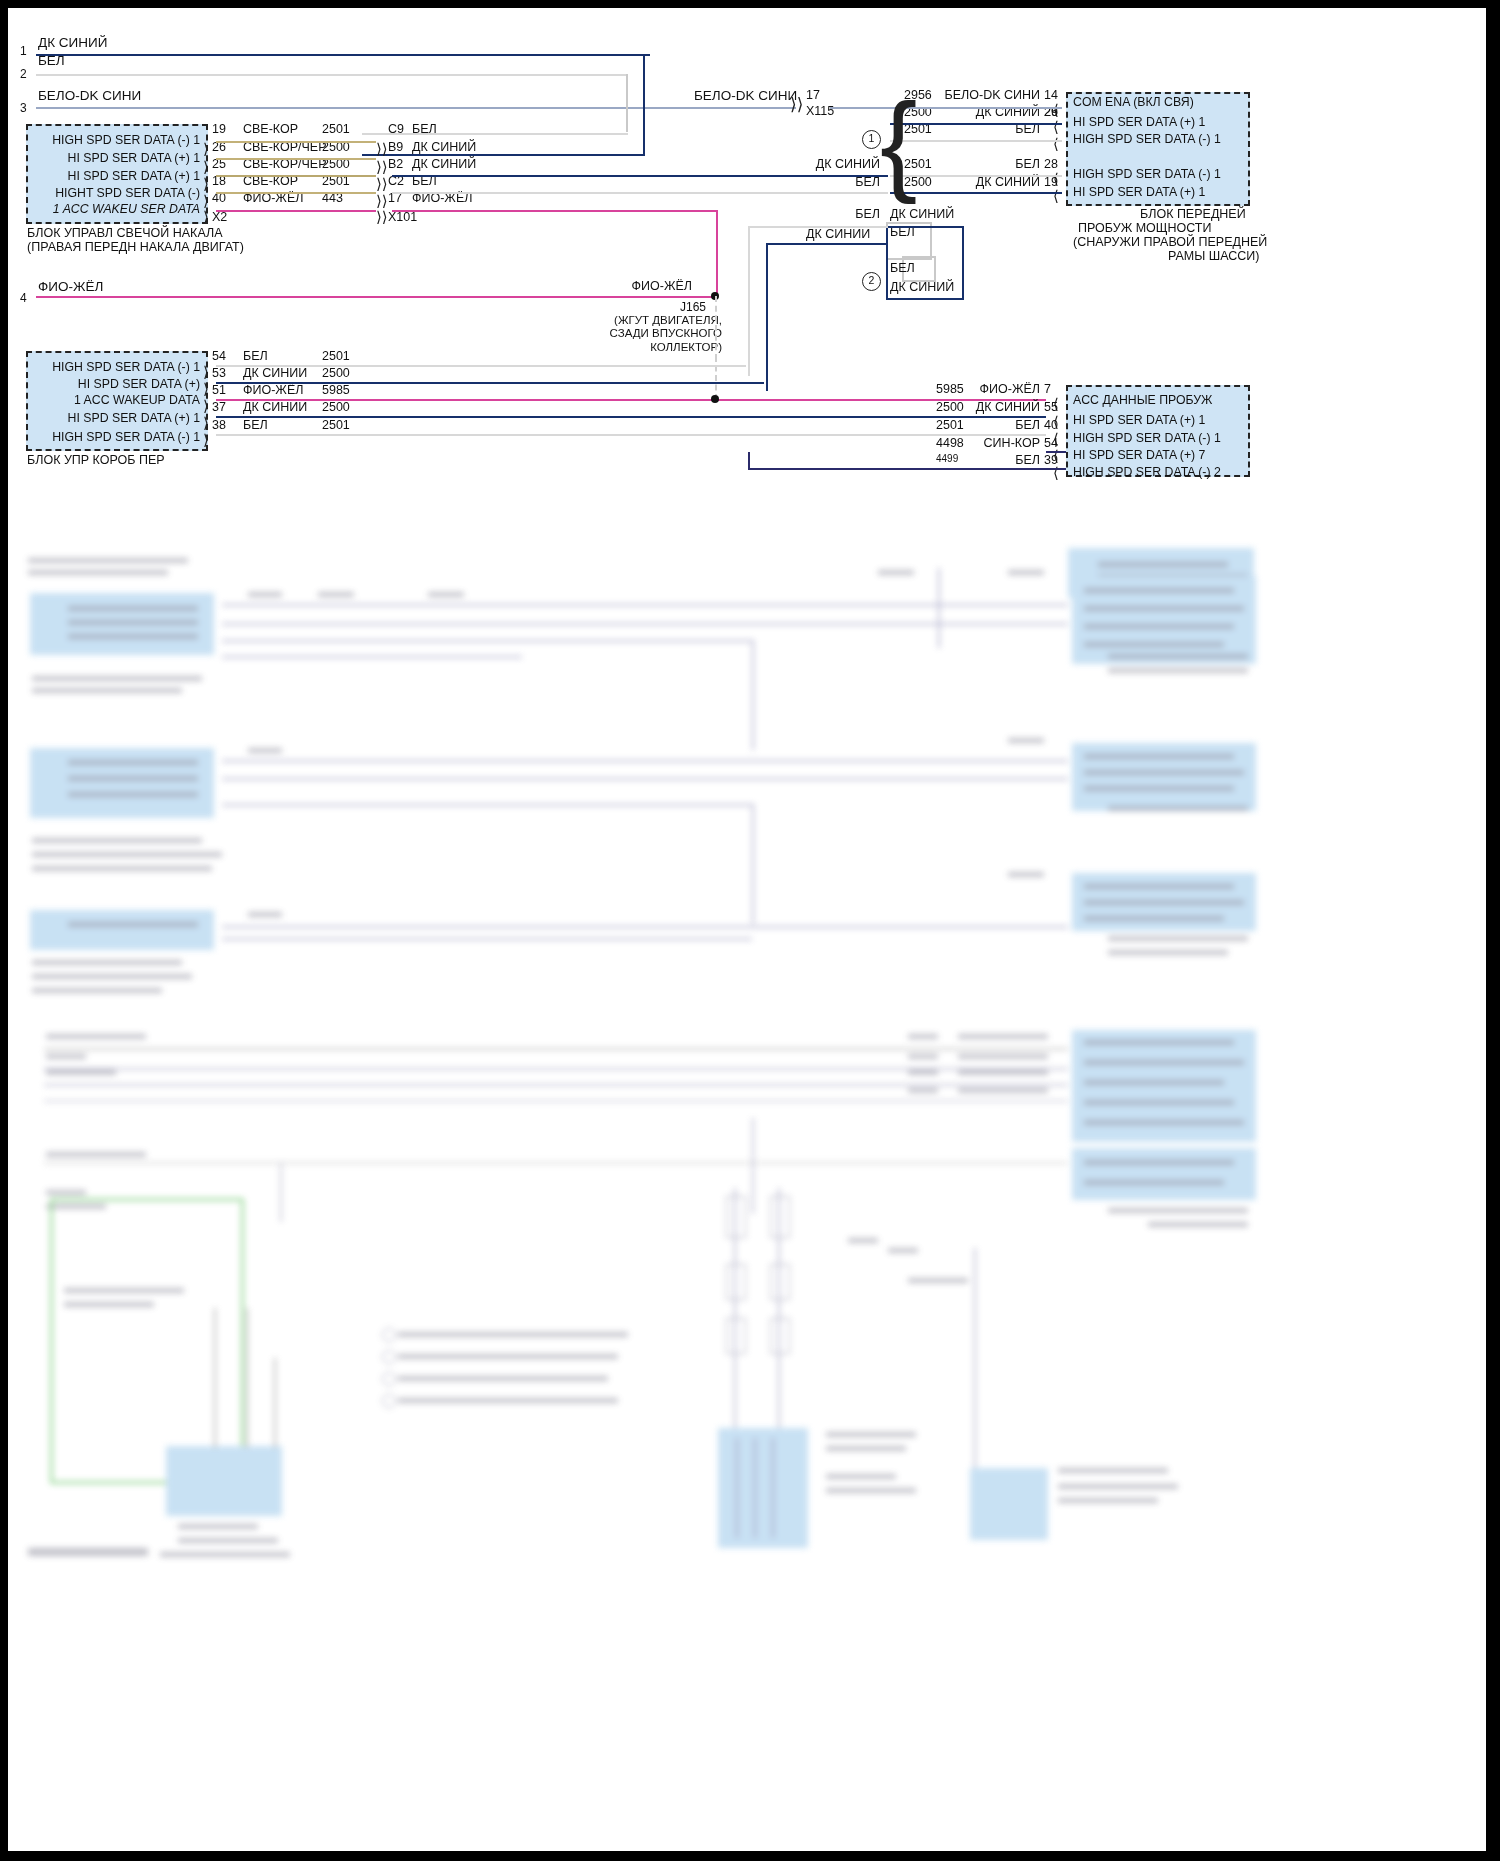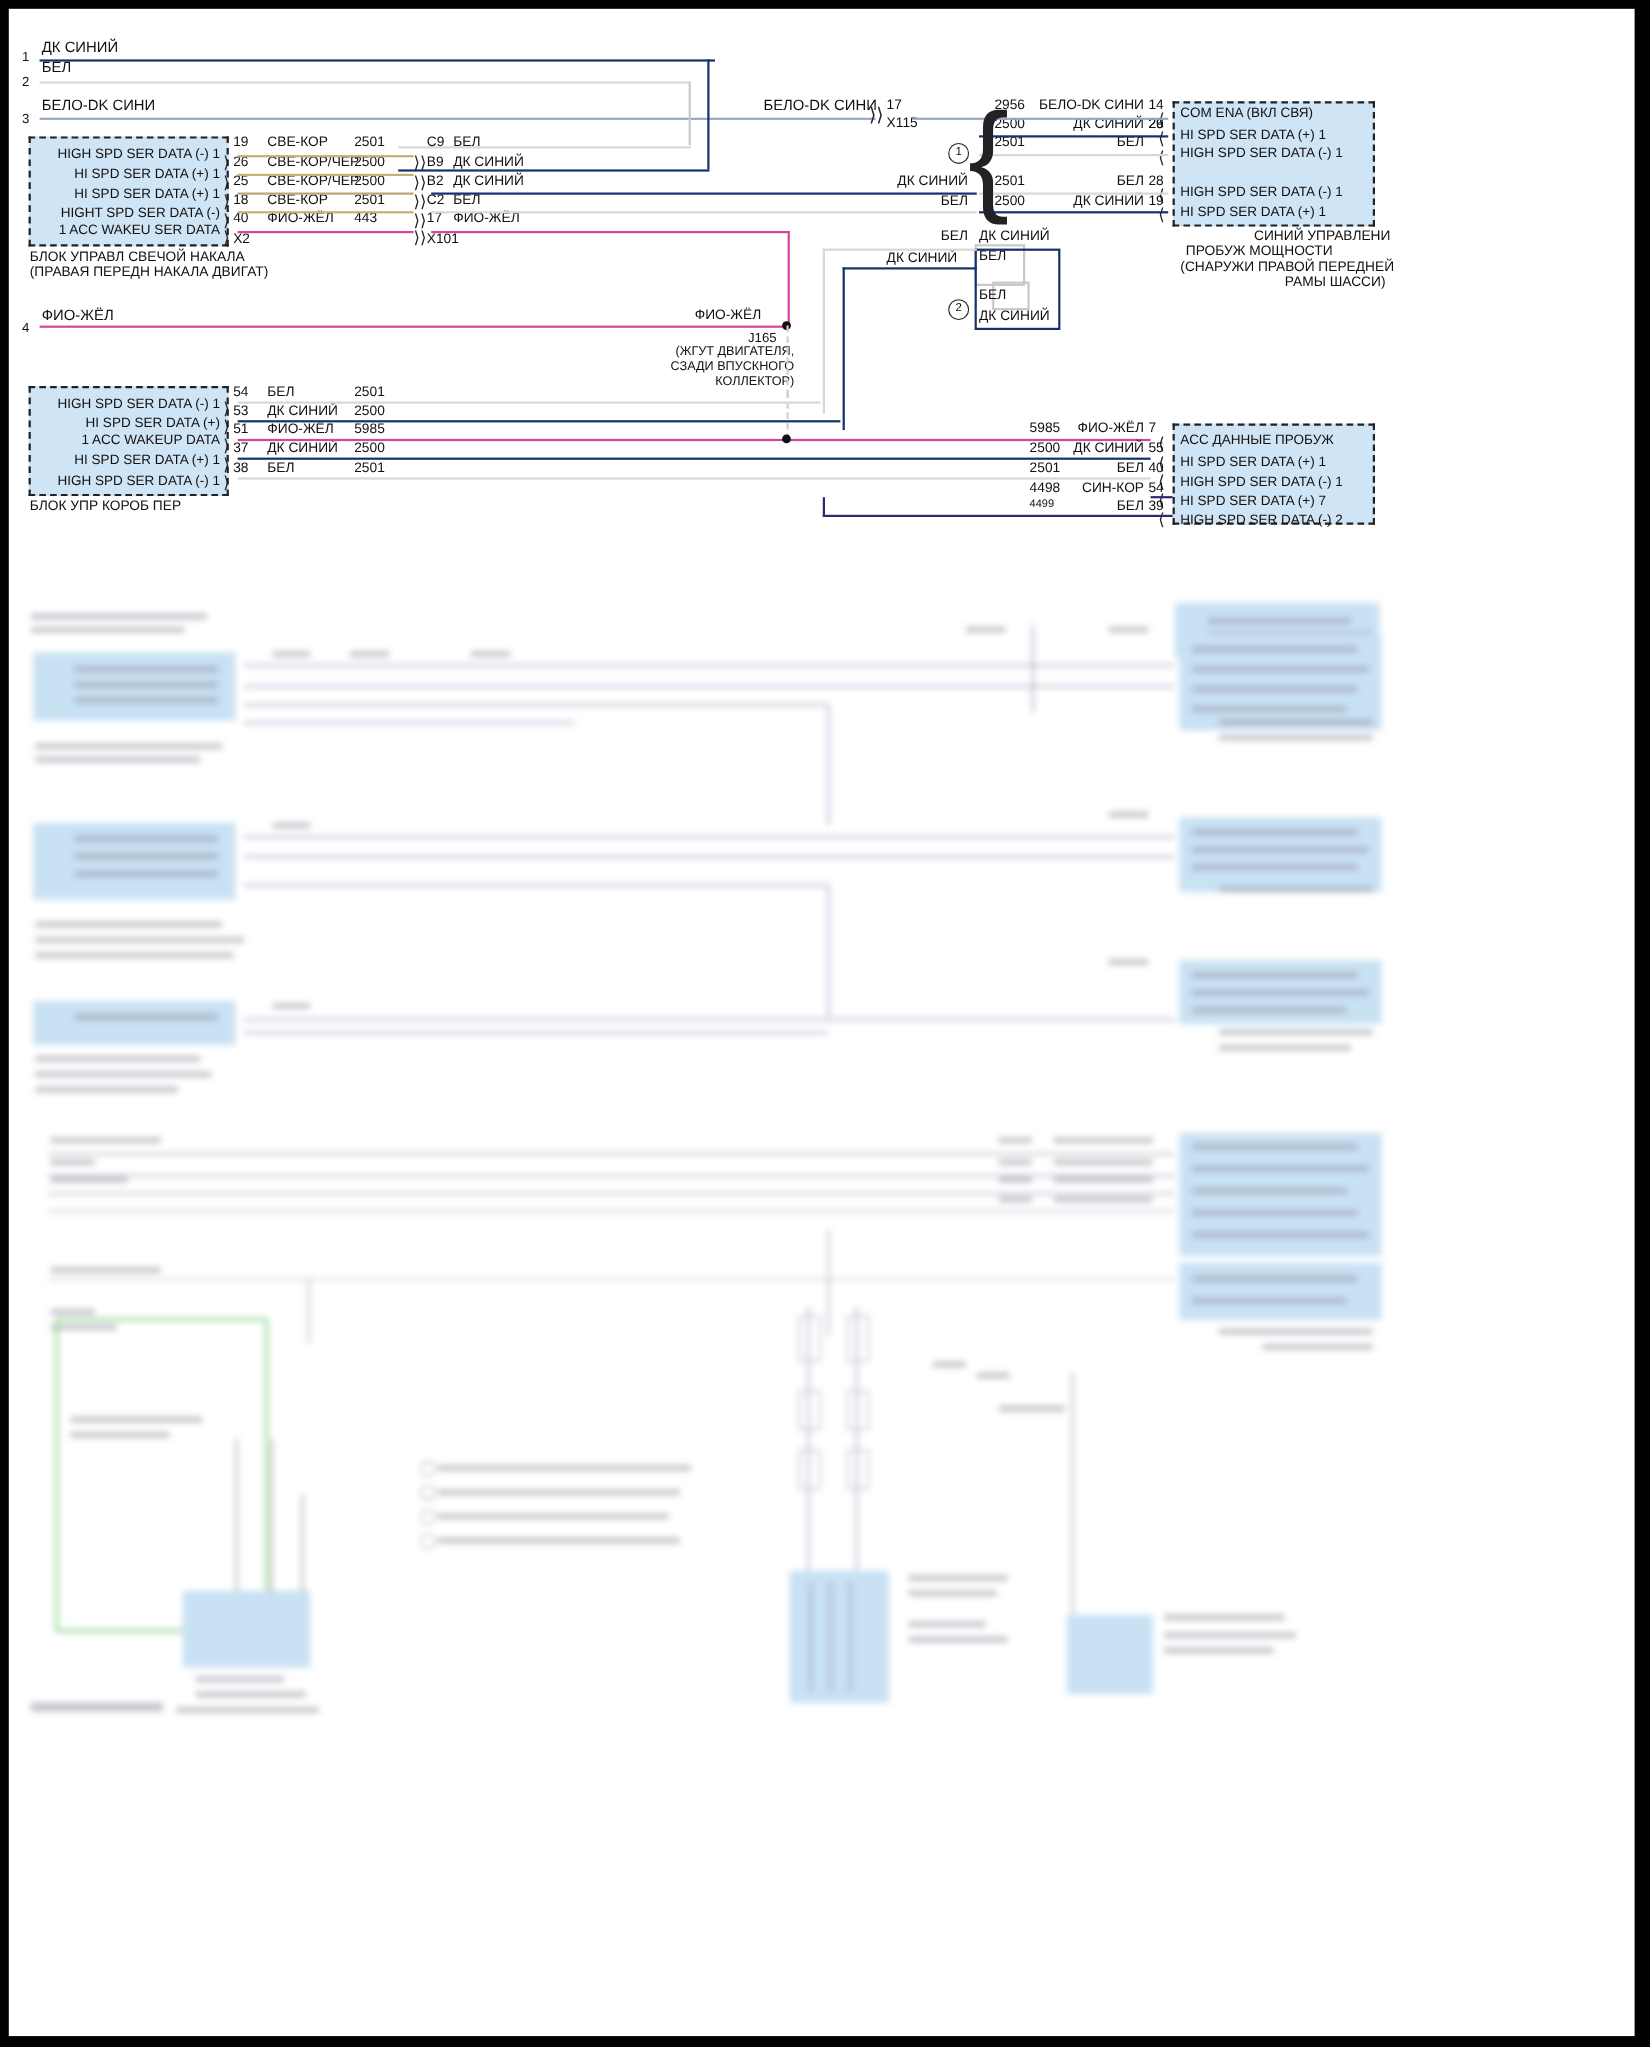--- a/index.html
+++ b/index.html
@@ -71,21 +71,21 @@
   <div class="boxline" style="left:643px;top:154px;width:-0px;height:0;border-width:2.6px 0 0 0;"></div>
   <div class="wire" style="left:362px;top:154px;width:283px;border-color:#16306b;"></div>
   <div class="greybox" style="left:626px;top:74px;width:0;height:58px;border-width:0 0 0 2.2px;"></div>
   <div class="wire" style="left:362px;top:133px;width:266px;border-color:#d8d8d8;"></div>
 
   <div class="blk" style="left:26px;top:124px;width:178px;height:96px;"></div>
   <div class="txt r" style="left:200px;top:134px;font-size:12.3px;">HIGH SPD SER DATA (-) 1</div>
   <div class="txt r" style="left:200px;top:152px;font-size:12.3px;">HI SPD SER DATA (+) 1</div>
   <div class="txt r" style="left:200px;top:170px;font-size:12.3px;">HI SPD SER DATA (+) 1</div>
   <div class="txt r" style="left:200px;top:187px;font-size:12.3px;">HIGHT SPD SER DATA (-)</div>
-  <div class="txt r" style="left:200px;top:203px;font-size:12.3px;">1 ACC WAKEU SER DATA</div>
+  <div class="txt r" style="left:200px;top:203px;font-size:12.3px;font-style:italic;">1 ACC WAKEU SER DATA</div>
 
   <div class="brace" style="left:203px;top:141px;font-size:15px;">⟩</div>
   <div class="brace" style="left:203px;top:159px;font-size:15px;">⟩</div>
   <div class="brace" style="left:203px;top:176px;font-size:15px;">⟩</div>
   <div class="brace" style="left:203px;top:193px;font-size:15px;">⟩</div>
   <div class="brace" style="left:203px;top:209px;font-size:15px;">⟩</div>
 
   <div class="txt" style="left:212px;top:123px;font-size:12.5px;">19</div>
   <div class="txt" style="left:212px;top:141px;font-size:12.5px;">26</div>
   <div class="txt" style="left:212px;top:158px;font-size:12.5px;">25</div>
@@ -178,21 +178,21 @@
 
   <div class="brace" style="left:880px;top:112px;font-size:112px;font-weight:200;line-height:0.55;">{</div>
 
   <div class="circnum" style="left:862px;top:130px;">1</div>
 
   <div class="txt r" style="left:880px;top:158px;font-size:12.5px;">ДК СИНИЙ</div>
   <div class="txt r" style="left:880px;top:176px;font-size:12.5px;">БЕЛ</div>
   <div class="txt r" style="left:880px;top:208px;font-size:12.5px;">БЕЛ</div>
   <div class="txt" style="left:890px;top:208px;font-size:12.5px;">ДК СИНИЙ</div>
 
-  <div class="txt" style="left:1140px;top:208px;font-size:12.5px;">СИНИЙ УПРАВЛЕНИ</div>
+  <div class="txt" style="left:1140px;top:208px;font-size:12.5px;">БЛОК ПЕРЕДНЕЙ</div>
   <div class="txt" style="left:1078px;top:222px;font-size:12.5px;">ПРОБУЖ МОЩНОСТИ</div>
   <div class="txt" style="left:1073px;top:236px;font-size:12.5px;">(СНАРУЖИ ПРАВОЙ ПЕРЕДНЕЙ</div>
   <div class="txt" style="left:1168px;top:250px;font-size:12.5px;">РАМЫ ШАССИ)</div>
 
   <div class="greybox" style="left:886px;top:222px;width:42px;height:34px;border-width:2.2px;"></div>
   <div class="txt" style="left:890px;top:226px;font-size:12.5px;">БЕЛ</div>
   <div class="greybox" style="left:902px;top:256px;width:30px;height:22px;border-width:2.2px;"></div>
   <div class="txt" style="left:890px;top:262px;font-size:12.5px;">БЕЛ</div>
   <div class="boxline" style="left:886px;top:226px;width:74px;height:70px;border-width:2.6px;"></div>
   <div class="txt" style="left:890px;top:281px;font-size:12.5px;">ДК СИНИЙ</div>

